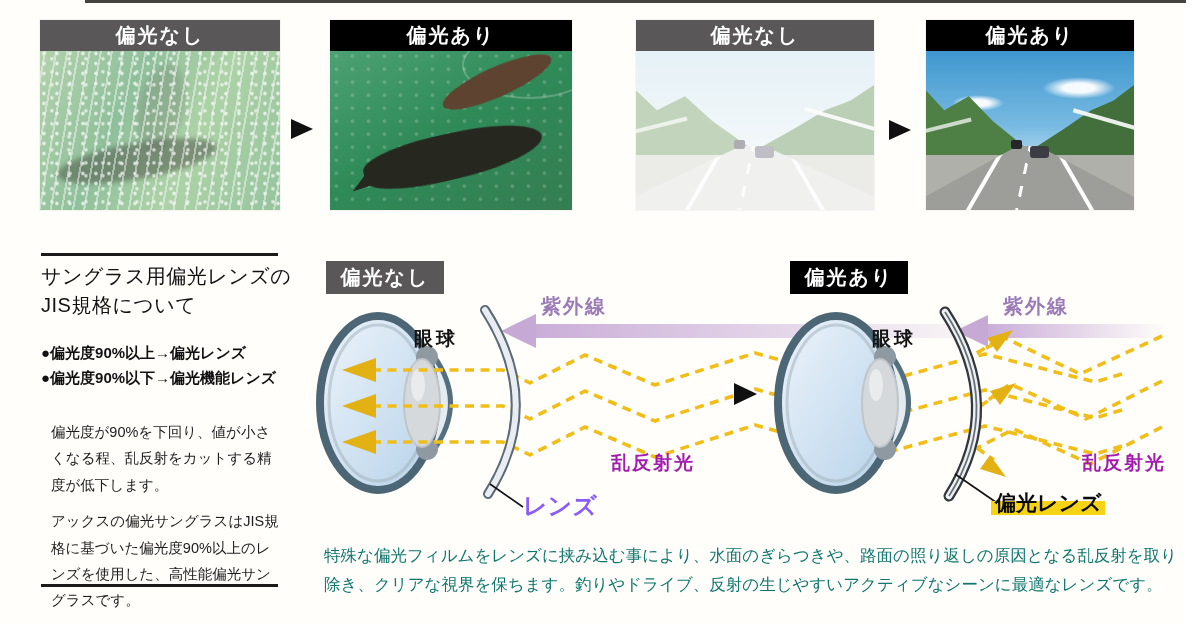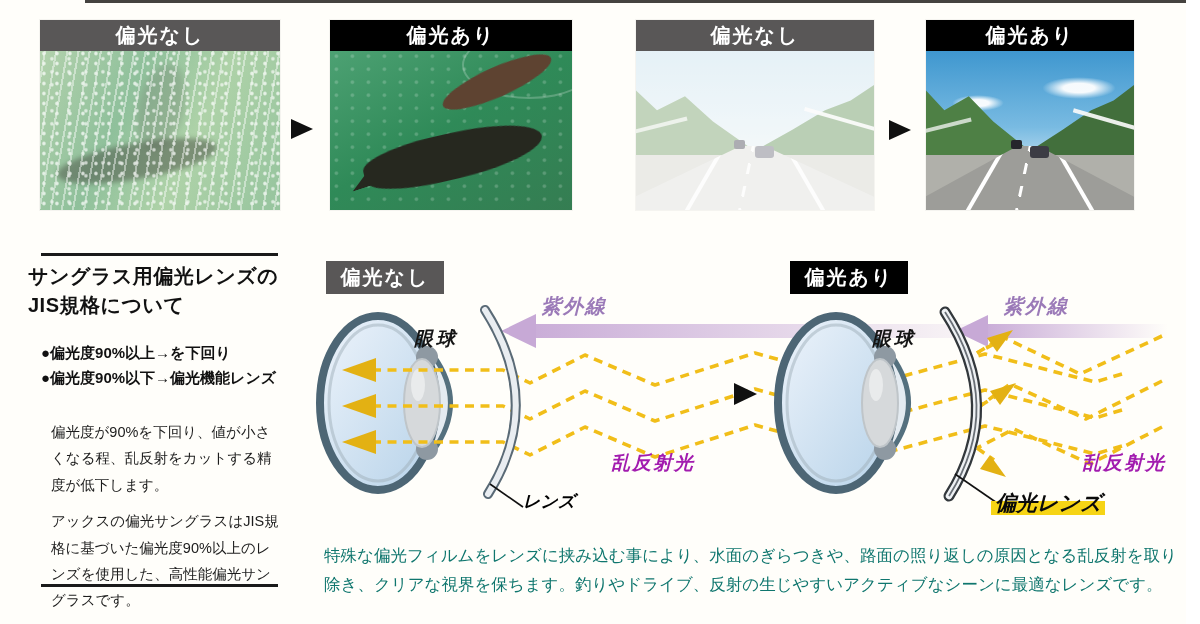--- a/index.html
+++ b/index.html
@@ -79,34 +79,34 @@
   .r4 .car-a{background:#3c3c44;} .r4 .car-b{background:#26262c;}
   .haze{position:absolute;inset:0;background:rgba(255,255,255,.42);}
 
   
   .tri{width:0;height:0;border-top:10px solid transparent;border-bottom:10px solid transparent;
     border-left:22px solid #101010;}
   .tri.big{border-top-width:11px;border-bottom-width:11px;border-left-width:23px;}
 
   
   .rule{height:3px;background:#1a1a1a;}
-  .lp-head{left:28px;top:262px;width:270px;font-size:20px;font-weight:bold;
+  .lp-head{left:41px;top:262px;width:270px;font-size:20px;font-weight:normal;
     line-height:29px;letter-spacing:.5px;}
   .lp-bullets{left:41px;top:340px;width:270px;font-size:15px;font-weight:bold;line-height:25px;}
   .lp-body{left:41px;top:409px;width:250px;font-size:14.5px;line-height:1.82;color:#1c1c1c;}
   .lp-body p{margin:10px;}
 
   
   .dlabel{height:33px;line-height:33px;width:118px;text-align:center;color:#fff;
     font-weight:bold;font-size:20px;letter-spacing:2px;top:261px;}
-  .jp-label{font-weight:bold;white-space:nowrap;font-style:italic;}
+  .jp-label{font-weight:bold;white-space:nowrap;}
   .eye-label{font-size:19px;letter-spacing:3px;color:#141414;}
   .uv-label{font-size:20px;letter-spacing:2px;color:#9b7ab8;}
   .scatter-label{font-size:19px;letter-spacing:2px;color:#a21caf;}
-  .lens-label{font-size:17px;color:#000000;}
+  .lens-label{font-size:24px;color:#8b5cf6;}
   .film-label{font-size:21px;color:#0a0a0a;padding:0 4px;
     background:linear-gradient(to bottom, rgba(0,0,0,0) 42%, #f6d415 42%, #f6d415 94%, rgba(0,0,0,0) 94%);}
 
   
   .caption{left:324px;top:541px;width:862px;font-size:16.5px;line-height:1.78;color:#0f766e;}
 </style>
 </head>
 <body>
 
 <div class="canvas">
@@ -177,21 +177,21 @@
       <div class="car car-b"></div>
     </div>
   </div>
 
   <div class="abs rule" style="left:41px;top:253px;width:237px;"></div>
   <div class="abs lp-head">
     <div>サングラス用偏光レンズの</div>
     <div>JIS規格について</div>
   </div>
   <div class="abs lp-bullets">
-    <div>●偏光度90%以上→を下回り</div>
+    <div>●偏光度90%以上→偏光レンズ</div>
     <div>●偏光度90%以下→偏光機能レンズ</div>
   </div>
   <div class="abs lp-body">
     <p>偏光度が90%を下回り、値が小さくなる程、乱反射をカットする精度が低下します。</p>
     <p>アックスの偏光サングラスはJIS規格に基づいた偏光度90%以上のレンズを使用した、高性能偏光サングラスです。</p>
   </div>
   <div class="abs rule" style="left:41px;top:584px;width:237px;"></div>
 
   <svg class="abs" style="left:0;top:0;" width="1200" height="624" viewBox="0 0 1200 624">
     <defs>

